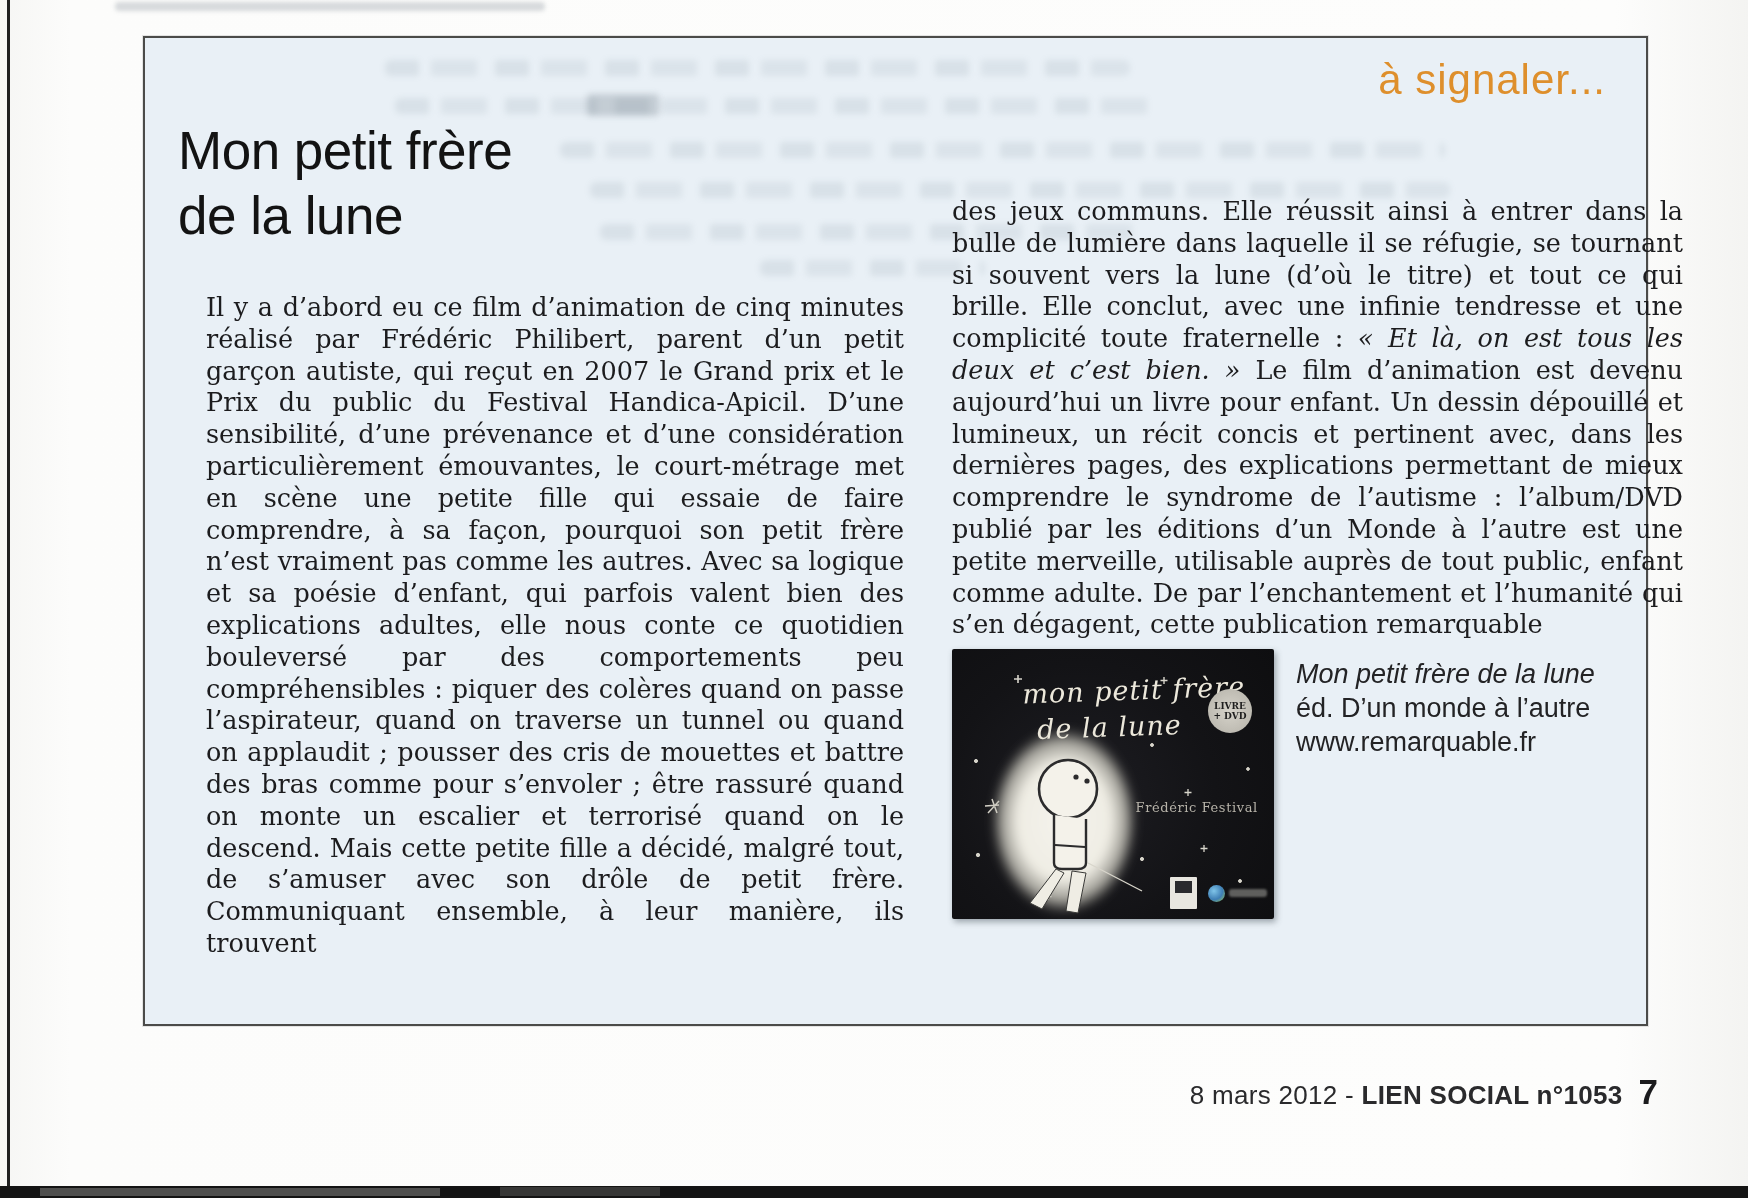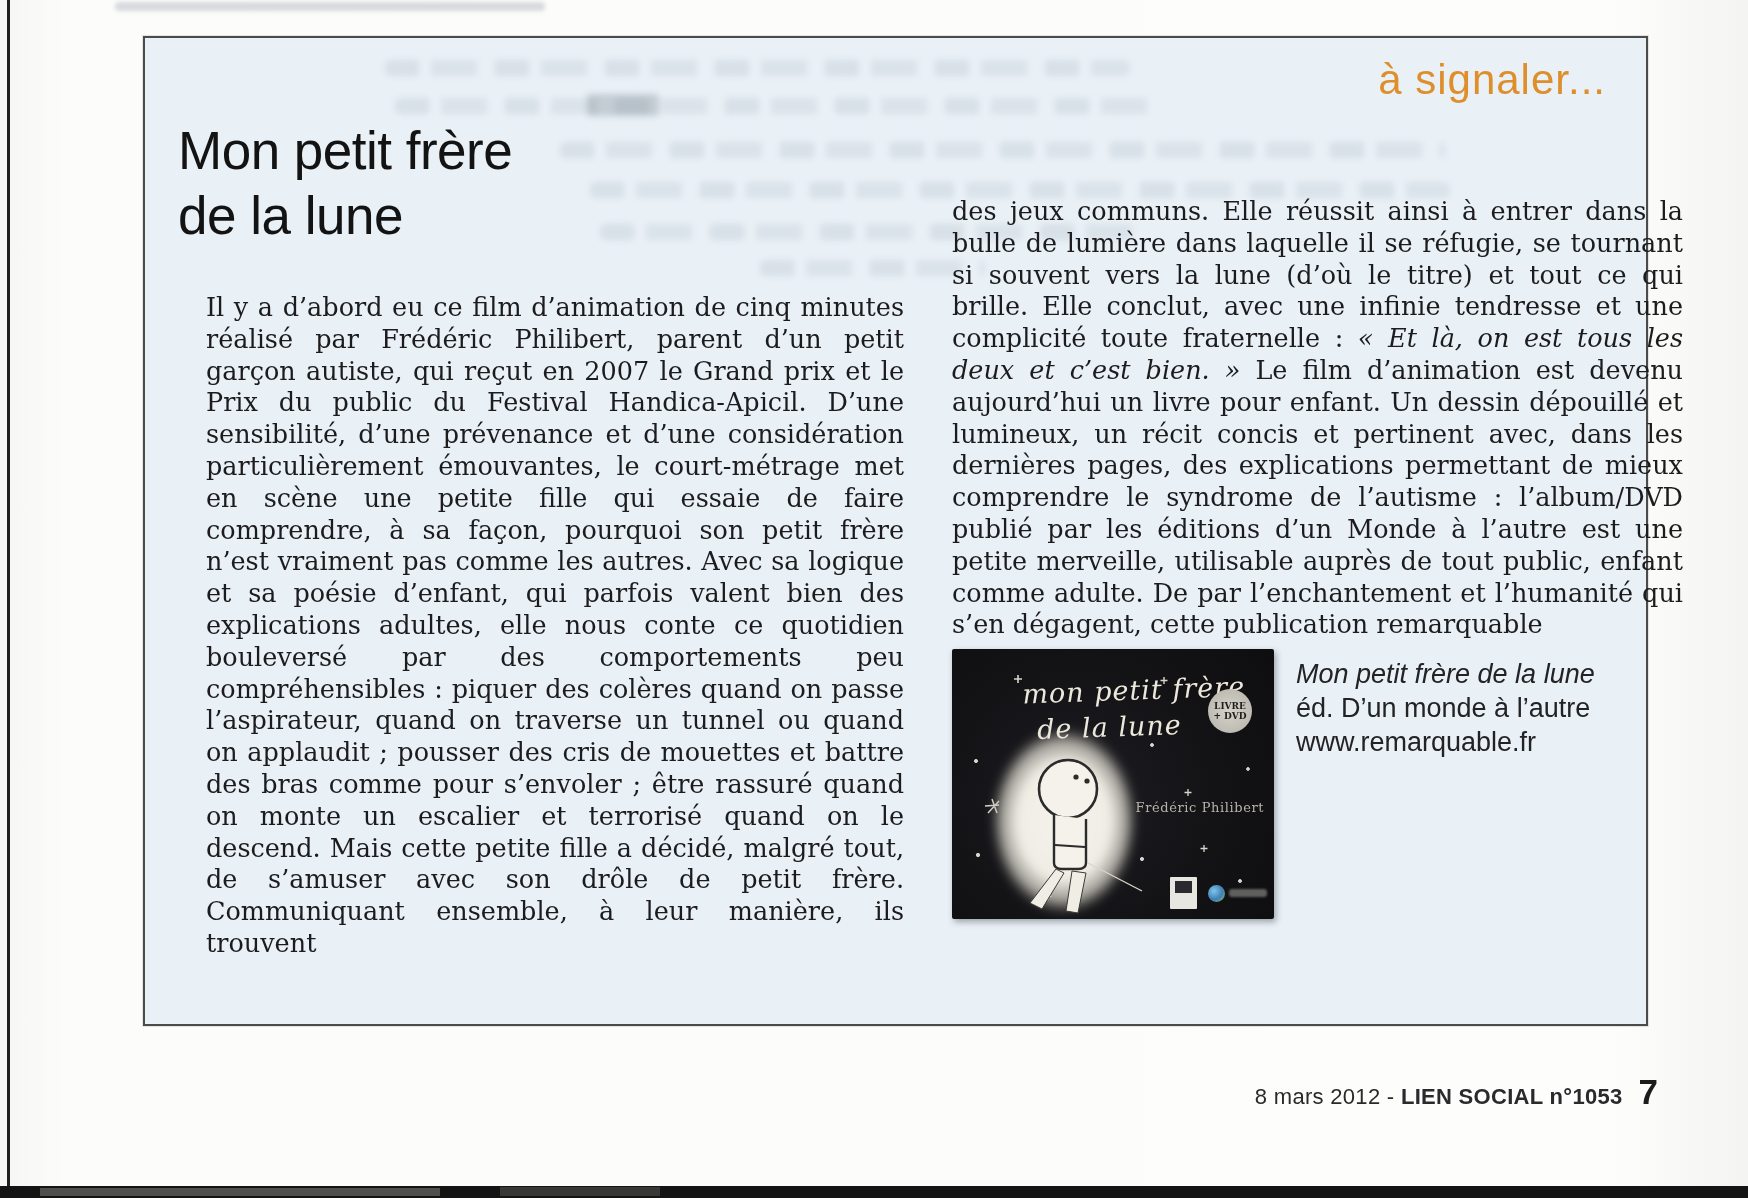--- a/index.html
+++ b/index.html
@@ -111,21 +111,21 @@
     font-size:27px;line-height:34px;color:#232325;
     text-align:left;
   }
   .book-info .bi-title{font-style:italic;}
 
   .footer{
     top:1072px;right:98px;
     display:flex;align-items:baseline;gap:16px;
     color:#2a2a2c;
   }
-  .footer .issue{font-size:22px;font-weight:normal;letter-spacing:.3px;}
+  .footer .issue{font-size:26px;font-weight:normal;letter-spacing:.3px;}
   .footer .issue b{font-weight:bold;}
   .footer .pagenum{font-size:35px;font-weight:bold;color:#1b1b1d;}
 </style>
 </head>
 <body>
 
 <div class="page">
 
   <div class="abs edge-line-left"></div>
   <div class="abs top-smudge"></div>
@@ -187,21 +187,21 @@
           <circle cx="124" cy="128" r="2.6" fill="#2b2b2c"></circle>
           <circle cx="135" cy="132" r="2.6" fill="#2b2b2c"></circle>
           <path d="M102 166 l0 48 q0 6 8 6 l16 0 q8 0 8 -6 l0 -44" fill="#f4f2ea" stroke="#2b2b2c" stroke-width="2.4"></path>
           <path d="M103 196 l30 2" stroke="#2b2b2c" stroke-width="1.8" fill="none"></path>
           <path d="M104 220 l-26 34 12 6 22 -36 z" fill="#efede4" stroke="#3a3a38" stroke-width="1"></path>
           <path d="M120 222 l-6 40 12 2 8 -40 z" fill="#efede4" stroke="#3a3a38" stroke-width="1"></path>
           <path d="M136 214 l54 28" stroke="#d8d5cb" stroke-width="1.4" fill="none"></path>
         </g>
       </svg>
       <span class="cover-title"><span>mon petit frère</span><span class="t2">de la lune</span></span>
-      <span class="cover-author">Frédéric Philibert</span>
+      <span class="cover-author">Frédéric Festival</span>
       <span class="cover-badge">
           <span>Livre</span>
           <span>+ DVD</span>
         </span>
       <span class="logo-square"></span>
       <span class="logo-globe"></span>
       <span class="logo-globe-text"></span>
     </span>
 
     

